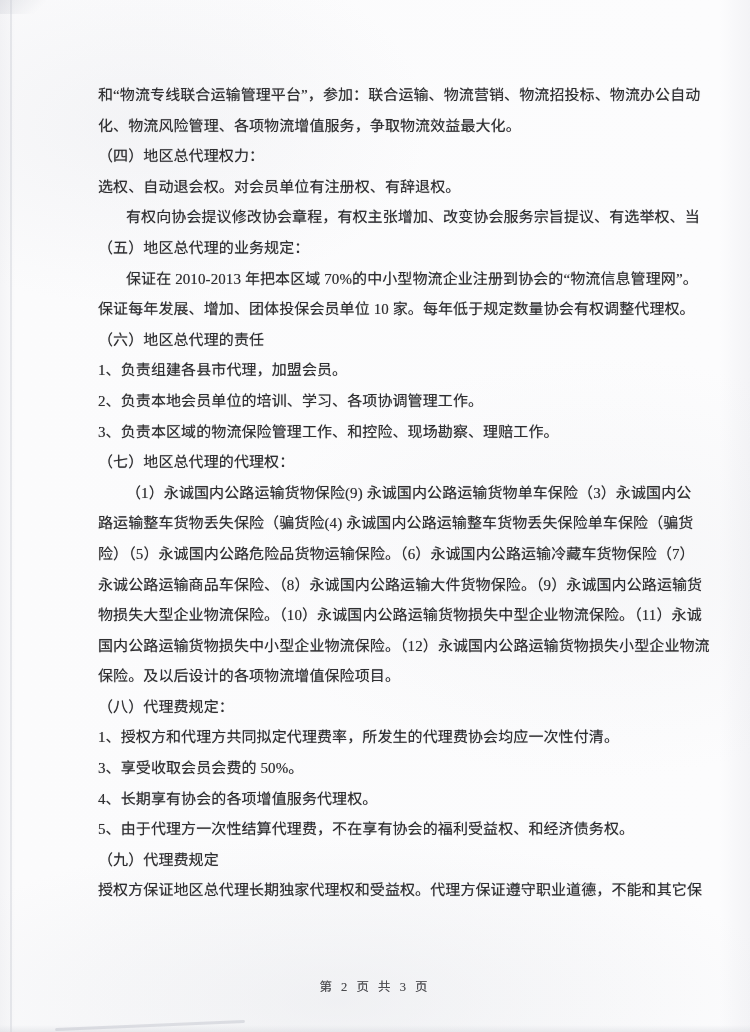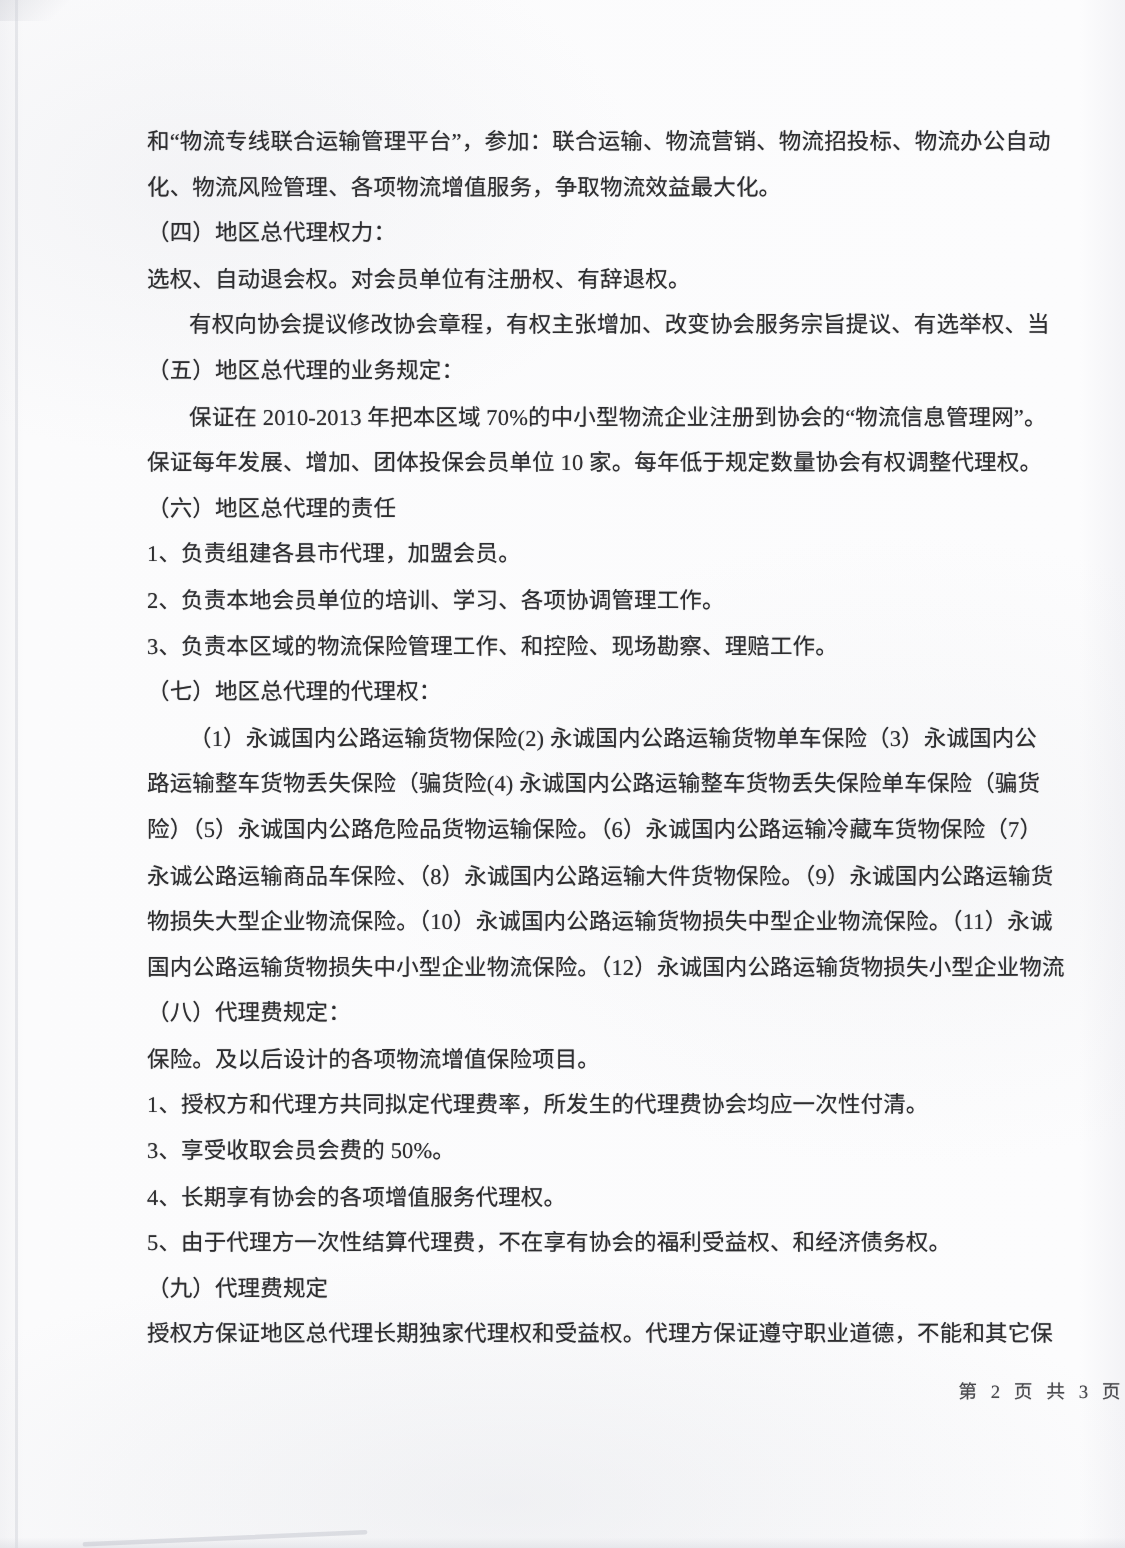--- a/index.html
+++ b/index.html
@@ -62,23 +62,23 @@
   .line {
     height: 30.6px;
     white-space: nowrap;
     margin-left: 12px;
   }
   .line.indent {
     text-indent: 28px;
   }
   .footer {
     position: absolute;
-    left: 0; top: 917px;
+    left: 0; top: 976px;
     width: 100%;
-    text-align: right;
+    text-align: center;
     font-size: 12.5px;
     letter-spacing: 3px;
     color: #4b4b4f;
     text-shadow: 0 0 0.6px rgba(80,80,85,0.6);
   }
 </style>
 </head>
 <body>
 
 <div class="page">
@@ -95,28 +95,28 @@
     <div class="line">选权、自动退会权。对会员单位有注册权、有辞退权。</div>
     <div class="line indent">有权向协会提议修改协会章程，有权主张增加、改变协会服务宗旨提议、有选举权、当</div>
     <div class="line">（五）地区总代理的业务规定：</div>
     <div class="line indent">保证在 2010-2013 年把本区域 70%的中小型物流企业注册到协会的“物流信息管理网”。</div>
     <div class="line">保证每年发展、增加、团体投保会员单位 10 家。每年低于规定数量协会有权调整代理权。</div>
     <div class="line">（六）地区总代理的责任</div>
     <div class="line">1、负责组建各县市代理，加盟会员。</div>
     <div class="line">2、负责本地会员单位的培训、学习、各项协调管理工作。</div>
     <div class="line">3、负责本区域的物流保险管理工作、和控险、现场勘察、理赔工作。</div>
     <div class="line">（七）地区总代理的代理权：</div>
-    <div class="line indent">（1）永诚国内公路运输货物保险(2) 永诚国内公路运输货物单车保险（3）永诚国内公</div>
+    <div class="line indent">（1）永诚国内公路运输货物保险(9) 永诚国内公路运输货物单车保险（3）永诚国内公</div>
     <div class="line">路运输整车货物丢失保险（骗货险(4) 永诚国内公路运输整车货物丢失保险单车保险（骗货</div>
     <div class="line">险）（5）永诚国内公路危险品货物运输保险。（6）永诚国内公路运输冷藏车货物保险（7）</div>
     <div class="line">永诚公路运输商品车保险、（8）永诚国内公路运输大件货物保险。（9）永诚国内公路运输货</div>
     <div class="line">物损失大型企业物流保险。（10）永诚国内公路运输货物损失中型企业物流保险。（11）永诚</div>
     <div class="line">国内公路运输货物损失中小型企业物流保险。（12）永诚国内公路运输货物损失小型企业物流</div>
+    <div class="line">保险。及以后设计的各项物流增值保险项目。</div>
     <div class="line">（八）代理费规定：</div>
-    <div class="line">保险。及以后设计的各项物流增值保险项目。</div>
     <div class="line">1、授权方和代理方共同拟定代理费率，所发生的代理费协会均应一次性付清。</div>
     <div class="line">3、享受收取会员会费的 50%。</div>
     <div class="line">4、长期享有协会的各项增值服务代理权。</div>
     <div class="line">5、由于代理方一次性结算代理费，不在享有协会的福利受益权、和经济债务权。</div>
     <div class="line">（九）代理费规定</div>
     <div class="line">授权方保证地区总代理长期独家代理权和受益权。代理方保证遵守职业道德，不能和其它保</div>
   </div>
 
   <div class="footer">第 2 页 共 3 页</div>
 

